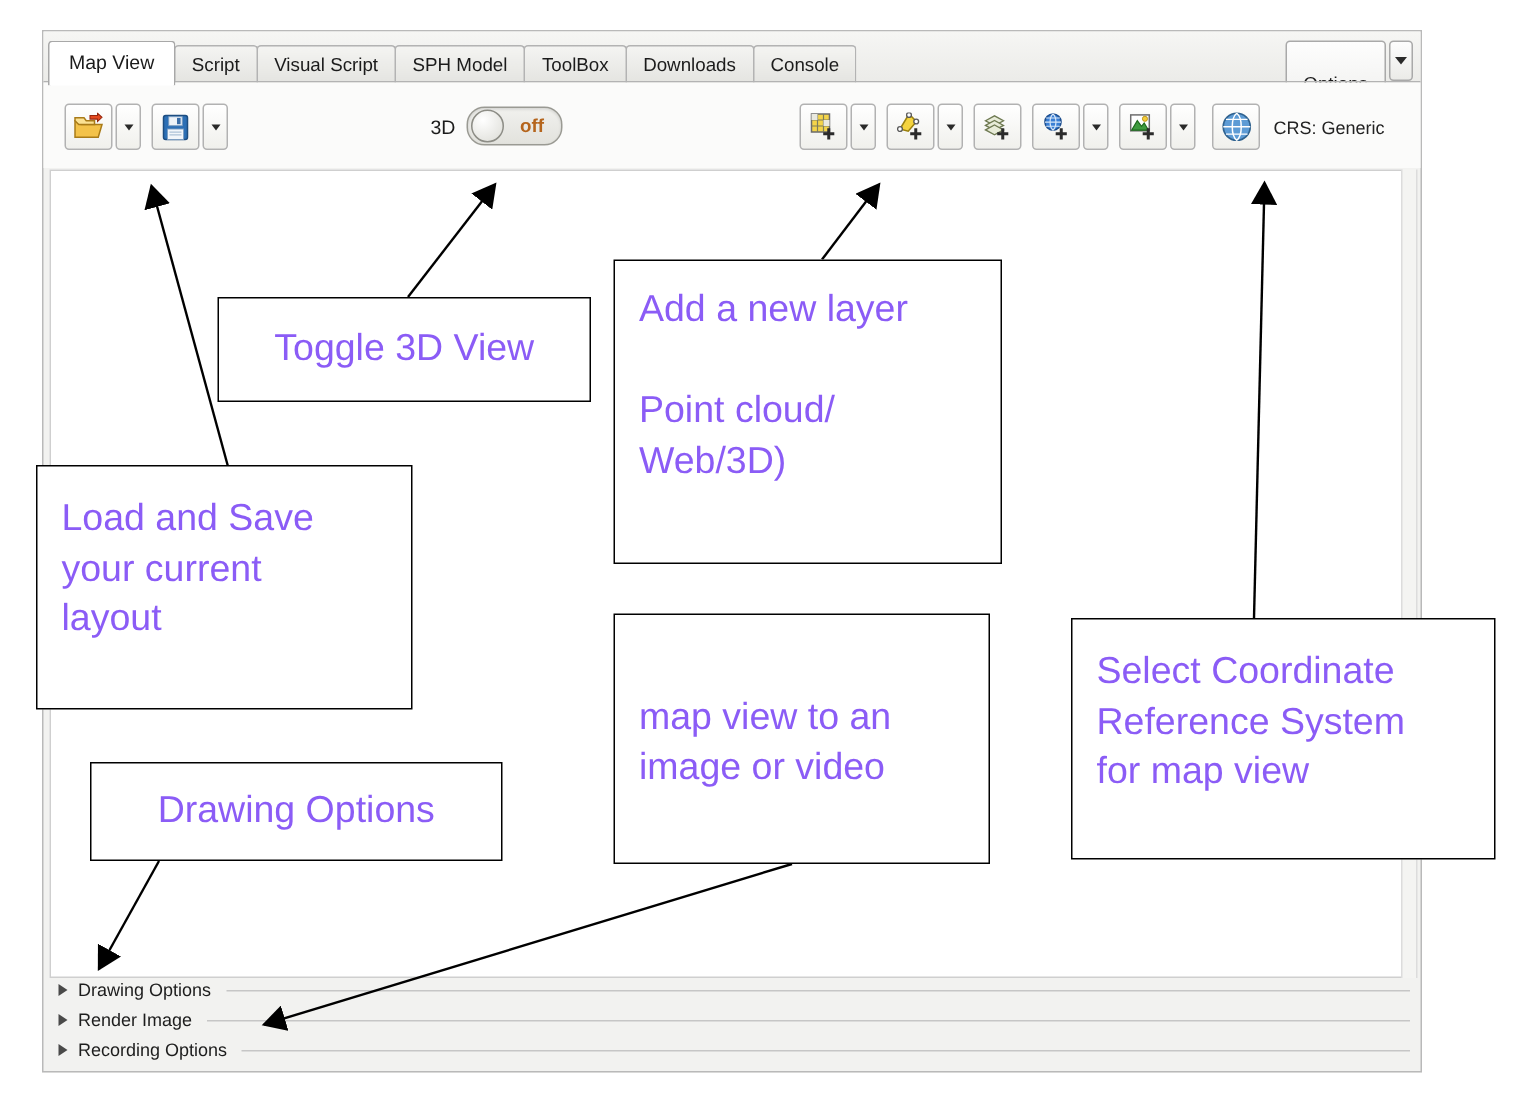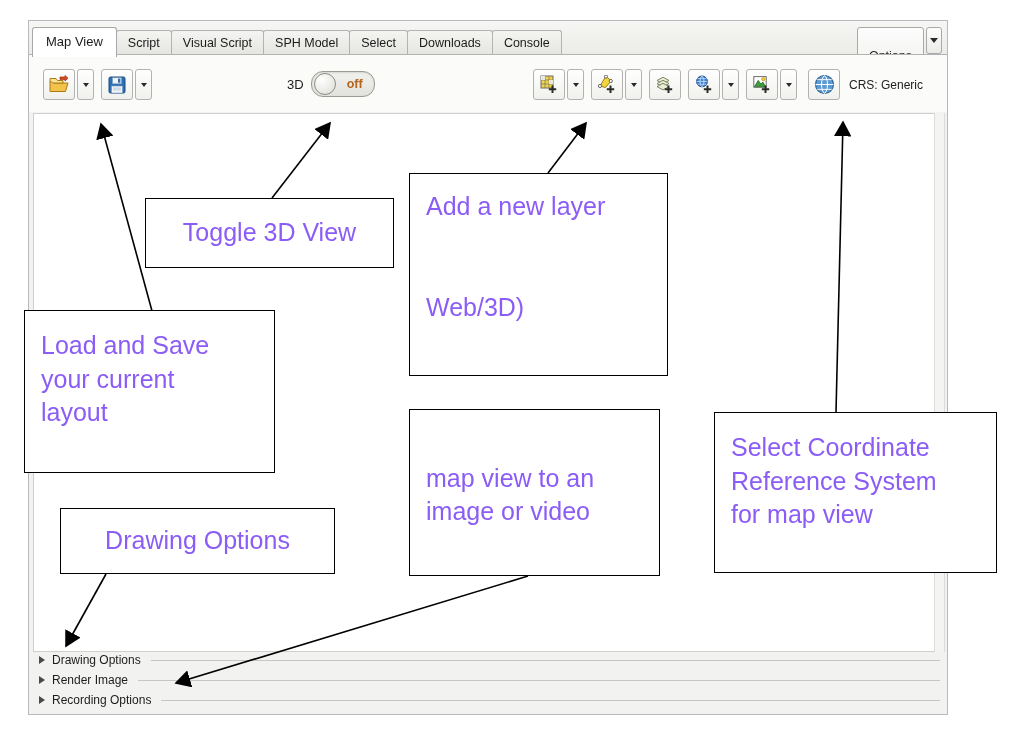--- a/index.html
+++ b/index.html
@@ -151,21 +151,21 @@
 <body>
 
 <div id="app">
 
   <div class="tabbar">
     <div class="tabstrip">
       <div class="tab active"><span>Map View</span></div>
       <div class="tab"><span>Script</span></div>
       <div class="tab"><span>Visual Script</span></div>
       <div class="tab"><span>SPH Model</span></div>
-      <div class="tab"><span>Select</span></div>
+      <div class="tab"><span>ToolBox</span></div>
       <div class="tab"><span>Downloads</span></div>
       <div class="tab"><span>Console</span></div>
     </div>
     <div class="optionsgrp">
       <div class="optbtn">Options</div>
       <div class="optarrow">
         <i class="caret"></i>
       </div>
     </div>
     <div class="tabline"></div>
@@ -316,21 +316,21 @@
 </svg>
 
 <div class="callout c-toggle3d">
   <p>Toggle 3D View</p>
 </div>
 
 <div class="callout c-addlayer">
   <p>
     <span>Add a new layer</span><br>
     <br>
-    <br>
+    <span>Point cloud/</span><br>
     <span>Web/3D)</span>
   </p>
 </div>
 
 <div class="callout c-loadsave">
   <p>
     <span>Load and Save</span><br>
     <span>your current</span><br>
     <span>layout</span>
   </p>

